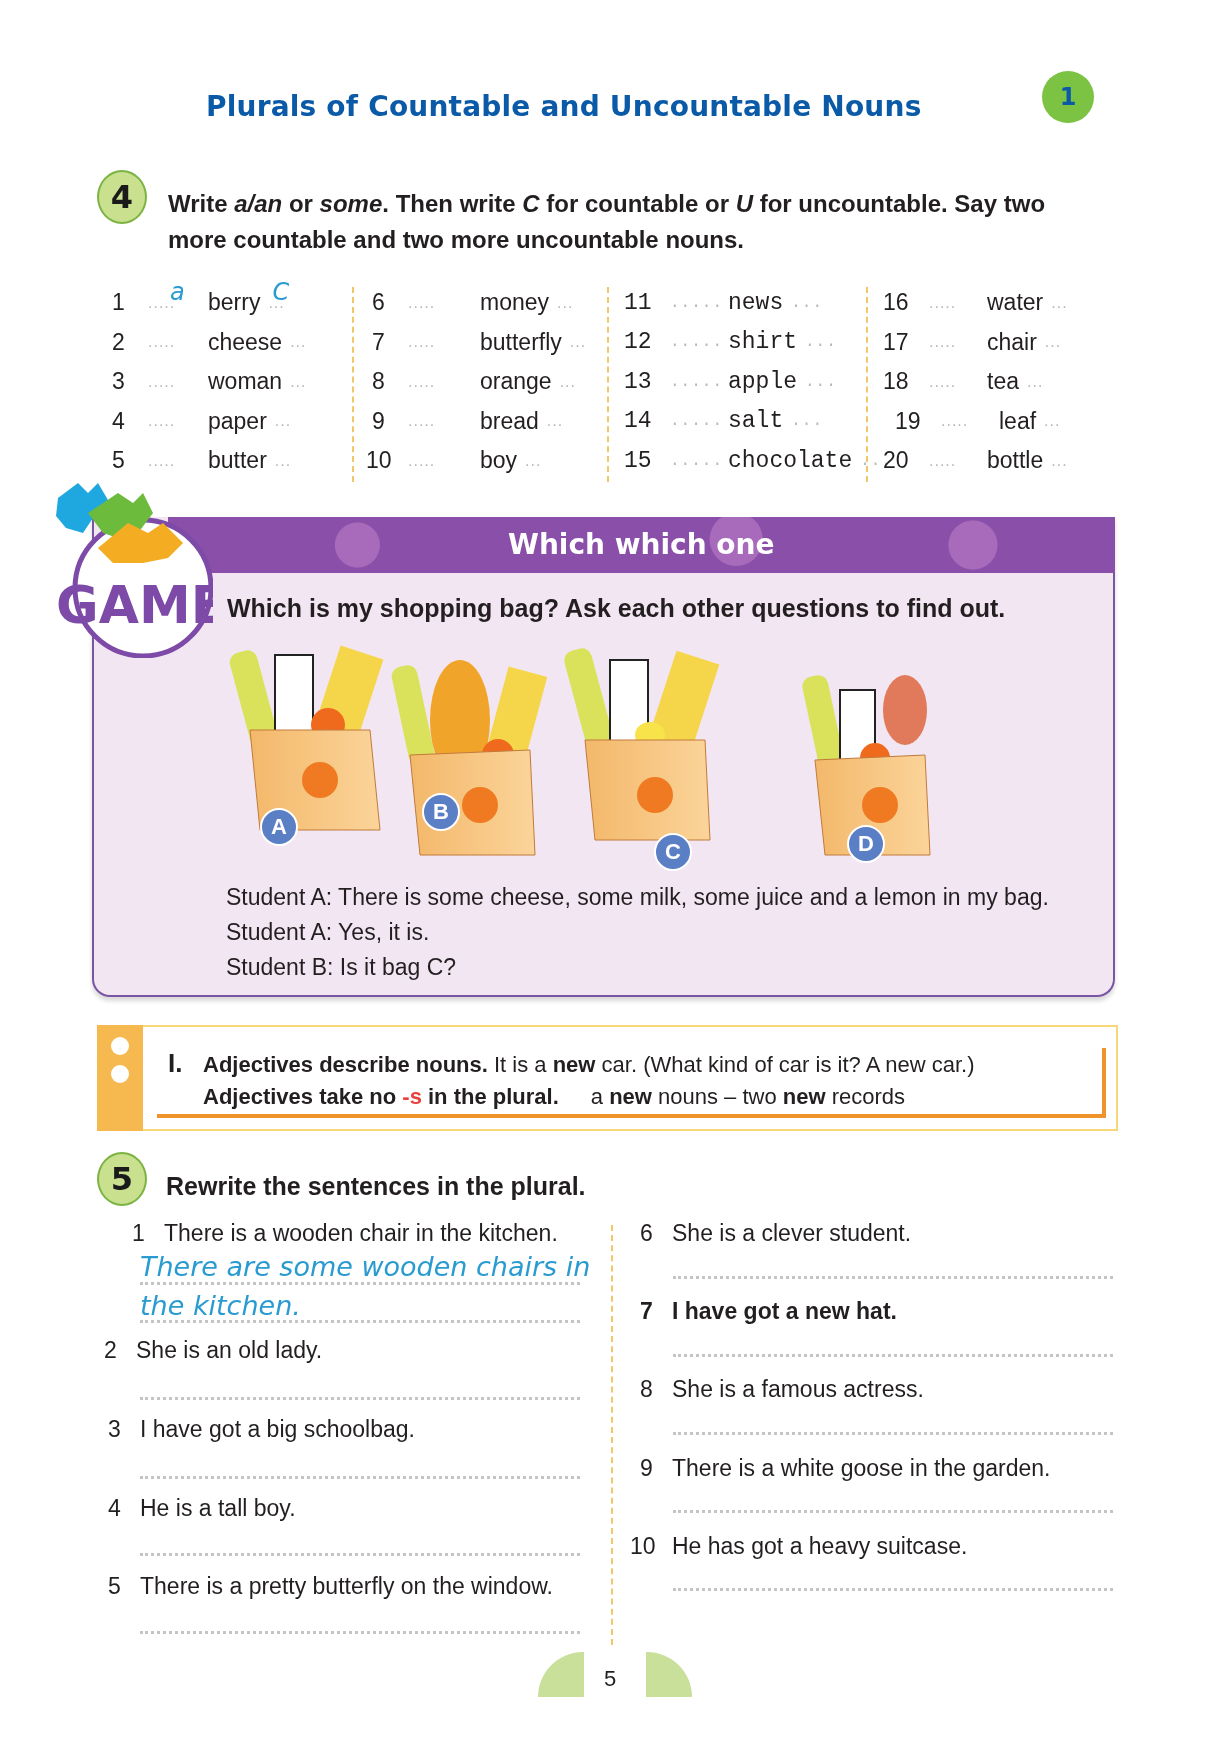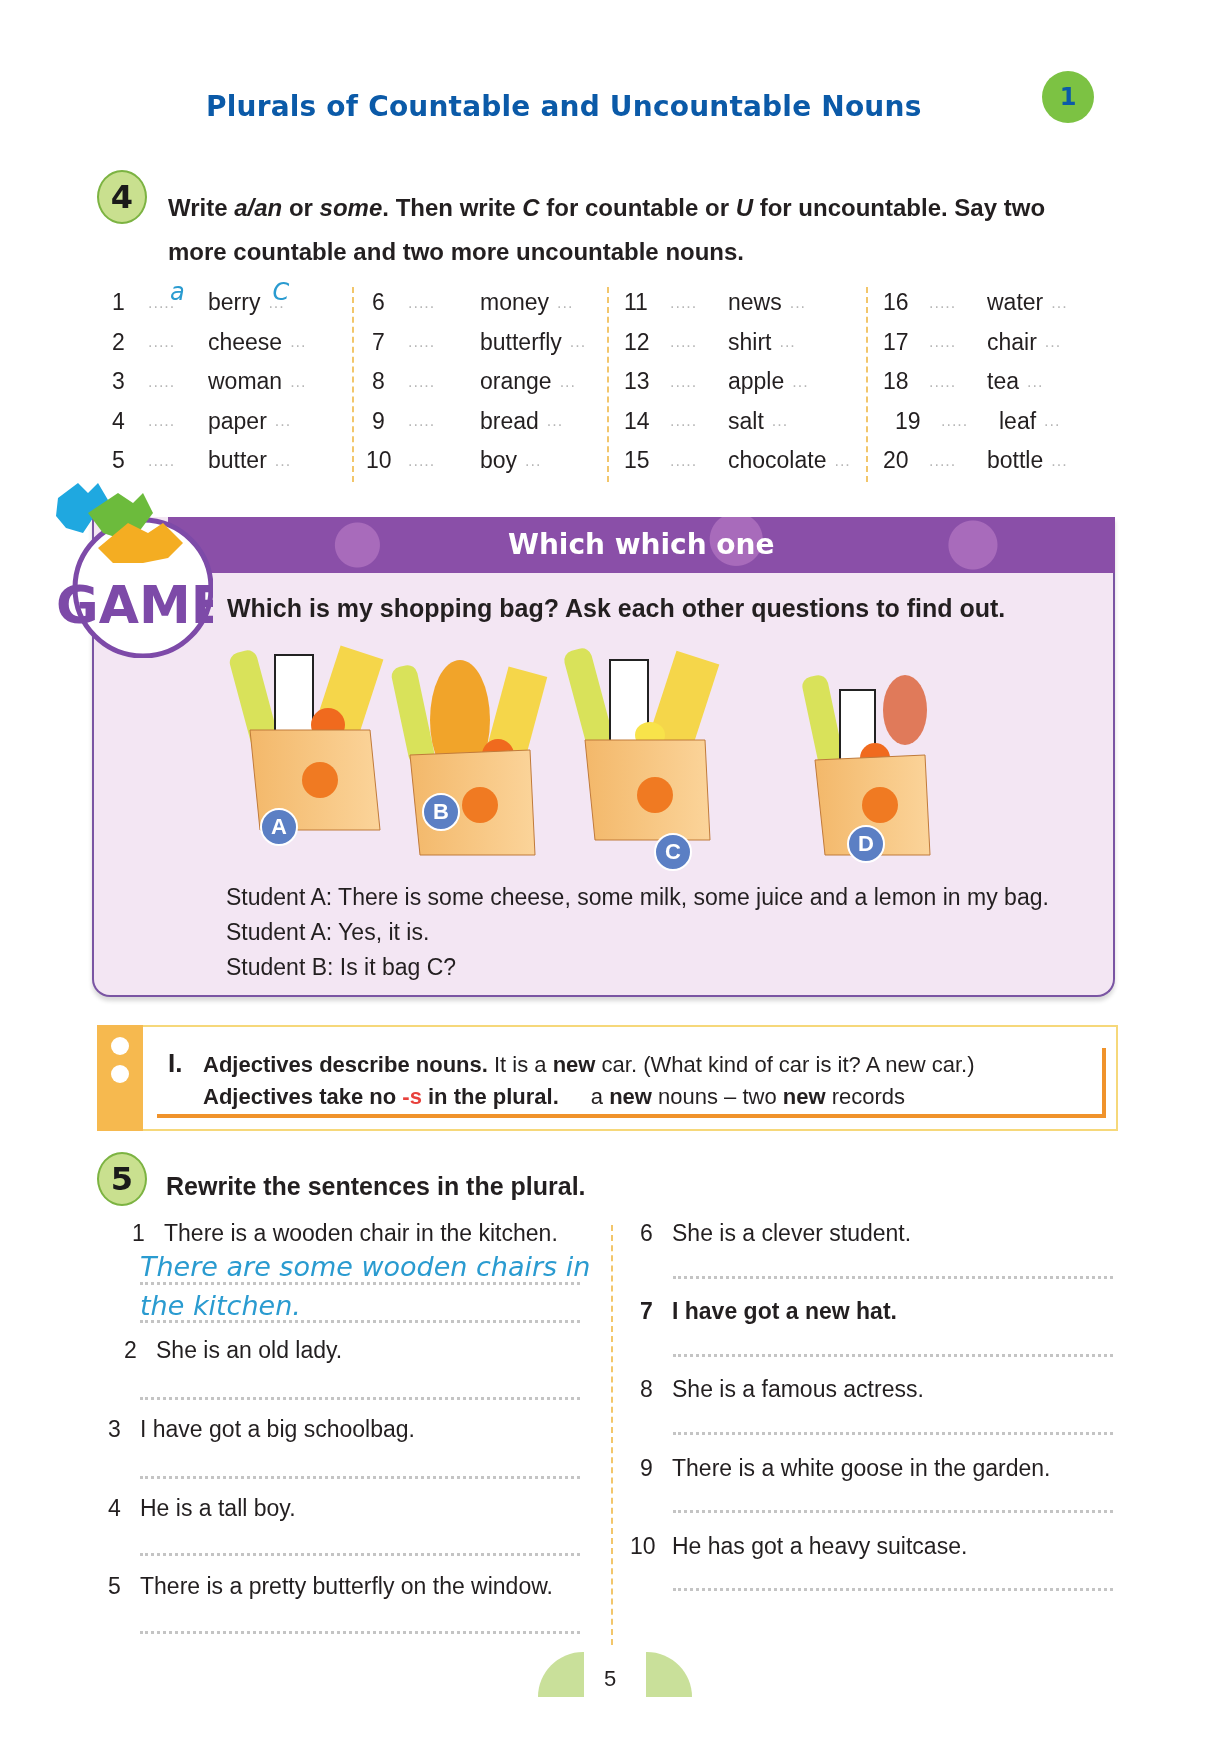--- a/index.html
+++ b/index.html
@@ -22,21 +22,21 @@
     position: absolute; width: 50px; height: 54px; border-radius: 50%;
     background: #c9e08f; border: 2px solid #7cb342;
     display: flex; align-items: center; justify-content: center;
     font-family: "DejaVu Sans", sans-serif; font-weight: bold; font-size: 32px; color: #1a1a1a;
   }
   .ex4-badge { left: 97px; top: 170px; }
   .ex5-badge { left: 97px; top: 1152px; }
 
   .ex4-instr {
     position: absolute; left: 168px; top: 186px; width: 940px;
-    font-size: 24px; font-weight: bold; line-height: 44px; color: #231f20;
+    font-size: 24px; font-weight: bold; line-height: 36px; color: #231f20;
   }
   .ex4-instr i { font-style: italic; }
 
   
   .noun-col { position: absolute; top: 283px; }
   .noun-col .row { height: 39.5px; display: flex; align-items: center; font-size: 23px; white-space: nowrap; }
   .noun-col .num { display: inline-block; width: 36px; text-align: left; }
   .noun-col .dots { display: inline-block; width: 60px; color: #b7b7b7; letter-spacing: 1px; font-size: 16px; position: relative; }
   .noun-col .word { display: inline-block; }
   .noun-col .dots-after { display: inline-block; color: #b7b7b7; font-size: 16px; margin-left: 8px; letter-spacing: 1px; position: relative; }
@@ -176,21 +176,21 @@
     </div>
   <div class="row">
       <span class="num" style="margin-left:-6px;width:42px;">10</span>
       <span class="dots" style="width:72px;">.....</span>
       <span class="word">boy</span>
       <span class="dots-after">...</span>
     </div>
 </div>
 <div class="col-sep" style="left:607px;"></div>
 
-<div class="noun-col" style="left:624px;">
+<div class="noun-col" style="left:624px;font-family:Liberation Mono, monospace;">
   <div class="row">
       <span class="num" style="width:46px;">11</span>
       <span class="dots" style="width:58px;">.....</span>
       <span class="word">news</span>
       <span class="dots-after">...</span>
     </div>
   <div class="row">
       <span class="num" style="width:46px;">12</span>
       <span class="dots" style="width:58px;">.....</span>
       <span class="word">shirt</span>
@@ -336,21 +336,21 @@
 <div class="ex-badge ex5-badge">5</div>
 <div class="ex5-instr">Rewrite the sentences in the plural.</div>
 <div class="ex5-sep"></div>
 
 <div class="sent" style="left:108px;top:1220px;margin-left:24px;"><span class="n">1</span><span>There is a wooden chair in the kitchen.</span></div>
 <div class="hand-answer" style="left:140px;top:1251px;">There are some wooden chairs in</div>
 <div class="answer-line" style="left:140px;top:1282px;width:440px;"></div>
 <div class="hand-answer" style="left:140px;top:1290px;">the kitchen.</div>
 <div class="answer-line" style="left:140px;top:1320px;width:440px;"></div>
 
-<div class="sent" style="left:124px;top:1337px;"><span class="n">2</span><span>She is an old lady.</span></div>
+<div class="sent" style="left:104px;top:1337px;"><span class="n">2</span><span>She is an old lady.</span></div>
 <div class="answer-line" style="left:140px;top:1397px;width:440px;"></div>
 
 <div class="sent" style="left:108px;top:1416px;"><span class="n">3</span><span>I have got a big schoolbag.</span></div>
 <div class="answer-line" style="left:140px;top:1476px;width:440px;"></div>
 
 <div class="sent" style="left:108px;top:1495px;"><span class="n">4</span><span>He is a tall boy.</span></div>
 <div class="answer-line" style="left:140px;top:1553px;width:440px;"></div>
 
 <div class="sent" style="left:108px;top:1573px;"><span class="n">5</span><span>There is a pretty butterfly on the window.</span></div>
 <div class="answer-line" style="left:140px;top:1631px;width:440px;"></div>

